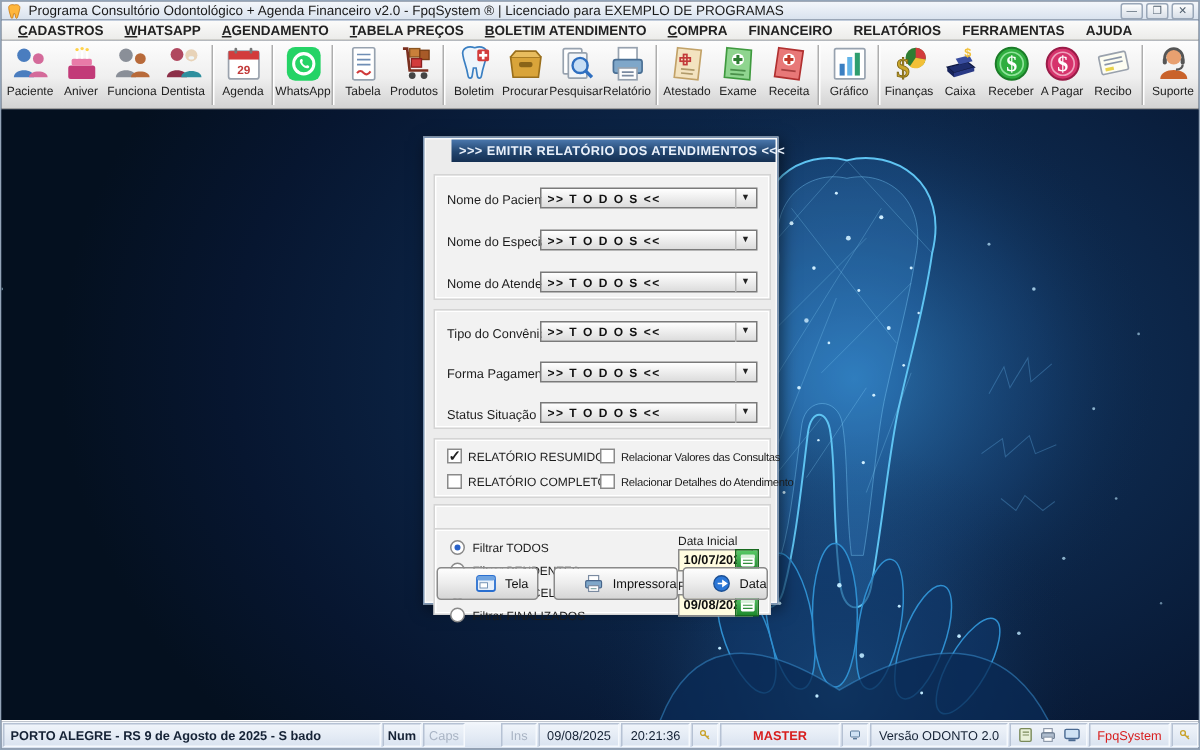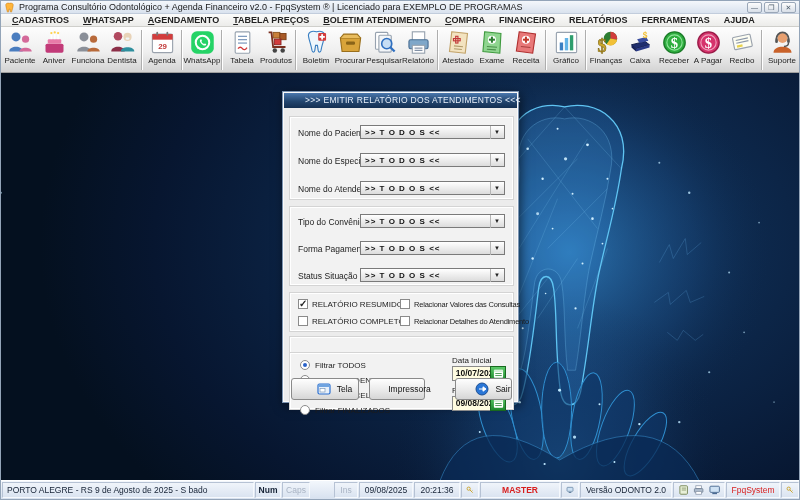--- a/index.html
+++ b/index.html
@@ -32,23 +32,23 @@
   .tbsep { width:0; height:40px; border-left:1px solid #aeaeae; border-right:1px solid #fff; margin:0 2px; }
 
   
   .client { position:relative; flex:1; overflow:hidden;
             background:radial-gradient(ellipse 520px 380px at 70% 42%, #123a66 0%, #0c2547 45%, #071630 78%, #04101f 100%); }
   .bg-art { position:absolute; inset:0; pointer-events:none; }
 
   
   .dialog { position:absolute; left:281px; top:18px; width:237px; height:312px; background:#ececec;
             border:1px solid #7d95b2; box-shadow:2px 3px 10px rgba(0,0,0,.55), inset 0 0 0 1px #fafafa; z-index:5; }
-  .dlg-title { position:absolute; left:1px; top:1px; right:1px; height:15px;
+  .dlg-title { position:absolute; left:18px; top:1px; right:1px; height:15px;
                background:linear-gradient(180deg,#4a77ad 0%,#23466f 55%,#142f52 100%);
-               color:#eaf1fb; font-size:8.5px; font-weight:400; line-height:15px; padding-left:21px;
+               color:#eaf1fb; font-size:8.5px; font-weight:700; line-height:15px; padding-left:5px;
                letter-spacing:.3px; white-space:nowrap; }
   .grp { position:absolute; left:6px; width:225px; background:#f2f2f2; border:1px solid #d4d4d4;
          box-shadow:inset 0 0 0 1px #ffffff; }
   .row { position:absolute; left:0; right:0; height:17px; }
   .flabel { position:absolute; left:8px; top:3px; font-size:8.5px; color:#1c1c1c; white-space:nowrap; }
   .combo { position:absolute; left:70px; right:8px; top:0; height:14px; border:1px solid #7a7a7a;
            background:linear-gradient(180deg,#ffffff,#dcdcdc); display:flex; align-items:center; }
   .combo .val { flex:1; font-size:8px; font-weight:700; color:#111; letter-spacing:1px; padding-left:4px; white-space:nowrap; overflow:hidden; }
   .combo .arrow { width:13px; height:13px; margin-right:1px; border-left:1px solid #b5b5b5;
                   display:flex; align-items:center; justify-content:center; font-size:6px; color:#222; }
@@ -539,41 +539,41 @@
       </div>
 
       <div class="dbtn" style="left:8px; width:68px;">
         <svg viewBox="0 0 14 14">
             <rect x="1" y="2" width="12" height="10" rx="1.5" fill="#e8f0fa" stroke="#2a6fd0" stroke-width="1.2"></rect>
             <rect x="1" y="2" width="12" height="3" rx="1.5" fill="#6fa3e0"></rect>
             <rect x="3" y="6.5" width="5" height="3.5" fill="#fff" stroke="#6a8ab0" stroke-width=".6"></rect>
           </svg>
         <span>Tela</span>
       </div>
-      <div class="dbtn" style="left:86px; width:56px;">
+      <div class="dbtn" style="left:86px; width:83px;">
         <svg viewBox="0 0 14 14">
             <rect x="3.5" y="1.5" width="7" height="4" fill="#fff" stroke="#7a8aa0" stroke-width=".8"></rect>
             <rect x="1.5" y="5" width="11" height="5" rx="1" fill="#7fa7c9" stroke="#46648a" stroke-width=".8"></rect>
             <rect x="3.5" y="8.5" width="7" height="4" fill="#fdfdfd" stroke="#7a8aa0" stroke-width=".8"></rect>
             <line x1="5" y1="10.5" x2="9" y2="10.5" stroke="#8aa" stroke-width=".8"></line>
           </svg>
         <span>Impressora</span>
       </div>
       <div class="dbtn" style="left:172px; width:57px;">
         <svg viewBox="0 0 14 14">
             <circle cx="7" cy="7" r="6" fill="#2a76d6" stroke="#1b4f94" stroke-width="1"></circle>
             <path d="M4,7 L8,7 L8,4.8 L11,7 L8,9.2 L8,7" fill="#fff" stroke="#fff" stroke-width="1"></path>
           </svg>
-        <span>Sair</span>
+        <span>Data</span>
       </div>
     </div>
   </div>
 
   <div class="statusbar">
-    <div class="sp" style="flex:1;">PORTO ALEGRE - RS  9 de Agosto de 2025 - S bado</div>
+    <div class="sp" style="flex:1;font-weight:bold;">PORTO ALEGRE - RS  9 de Agosto de 2025 - S bado</div>
     <div class="sp" style="width:26px; justify-content:center; font-weight:700;">Num</div>
     <div class="sp" style="width:28px; justify-content:center; color:#a9b4c4;">Caps</div>
     <div class="sp" style="width:24px; justify-content:center; color:#a9b4c4;margin-left:24px;">Ins</div>
     <div class="sp" style="width:54px; justify-content:center;">09/08/2025</div>
     <div class="sp" style="width:46px; justify-content:center;">20:21:36</div>
     <div class="sp icon" style="width:18px;">
       <svg viewBox="0 0 12 12">
           <circle cx="4" cy="4" r="2.4" fill="none" stroke="#c9a22a" stroke-width="1.4"></circle>
           <line x1="5.8" y1="5.8" x2="10" y2="10" stroke="#c9a22a" stroke-width="1.4"></line>
           <line x1="8.2" y1="8.2" x2="9.6" y2="6.8" stroke="#c9a22a" stroke-width="1.4"></line>

